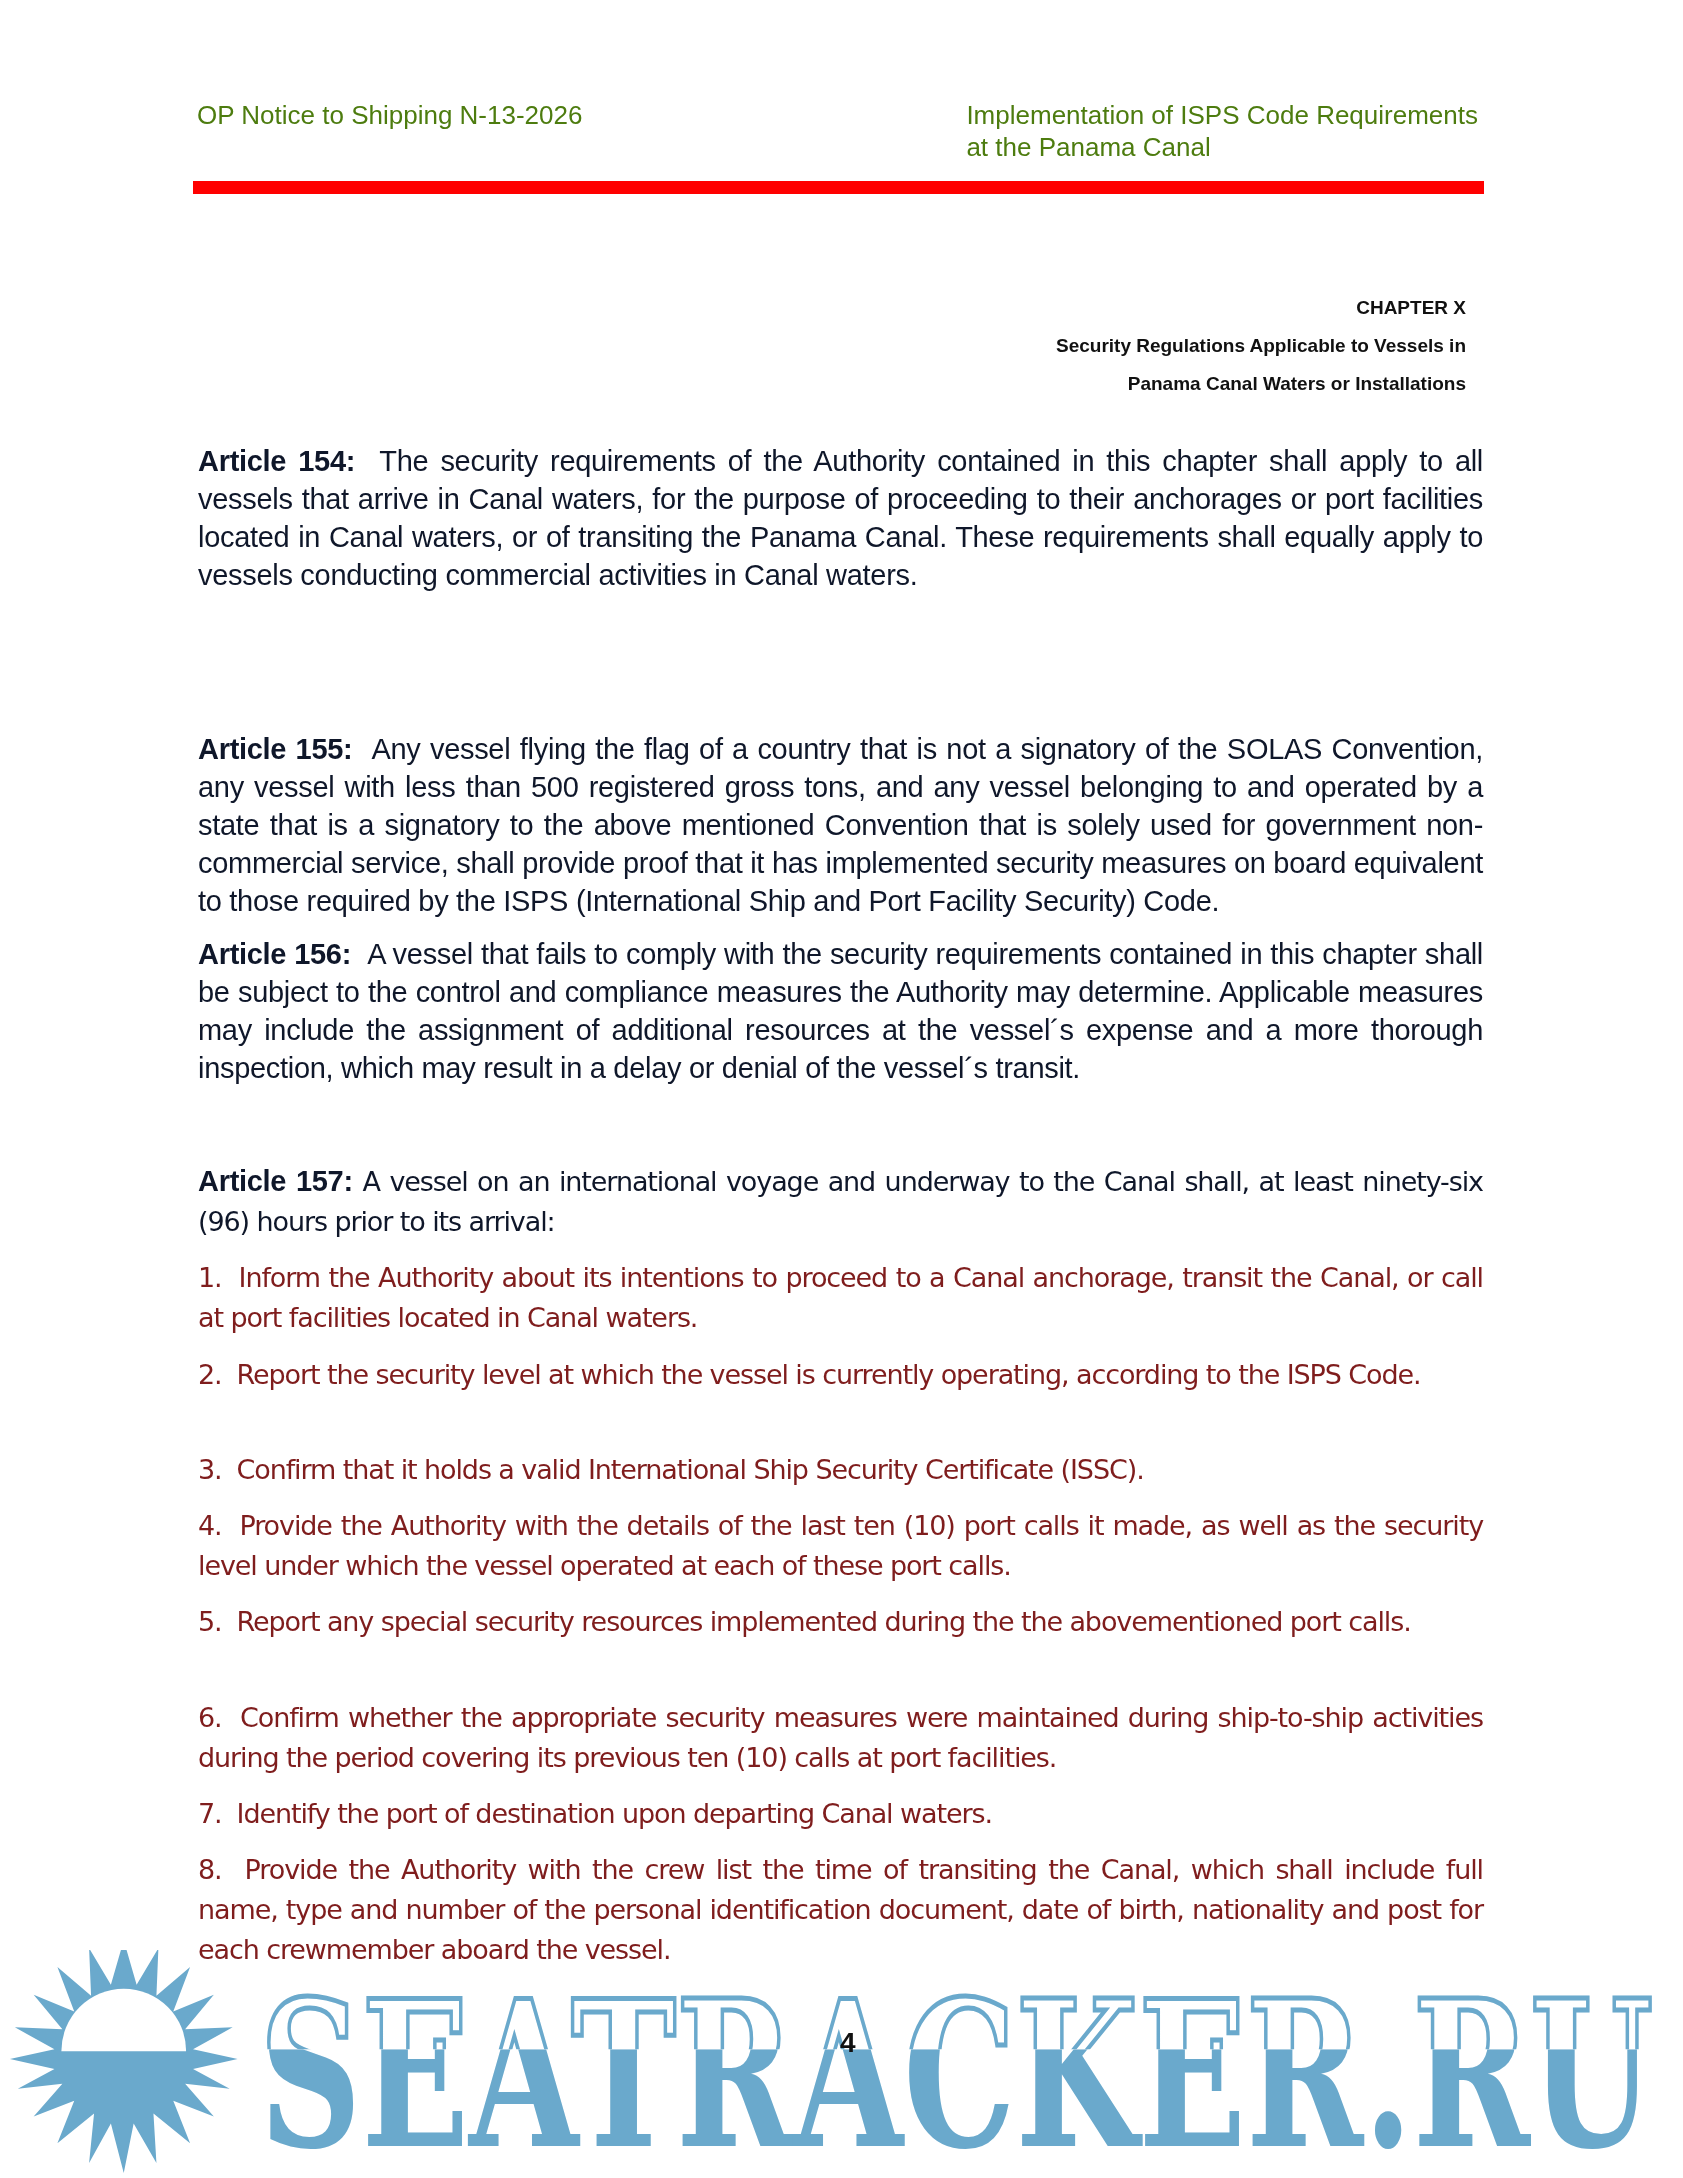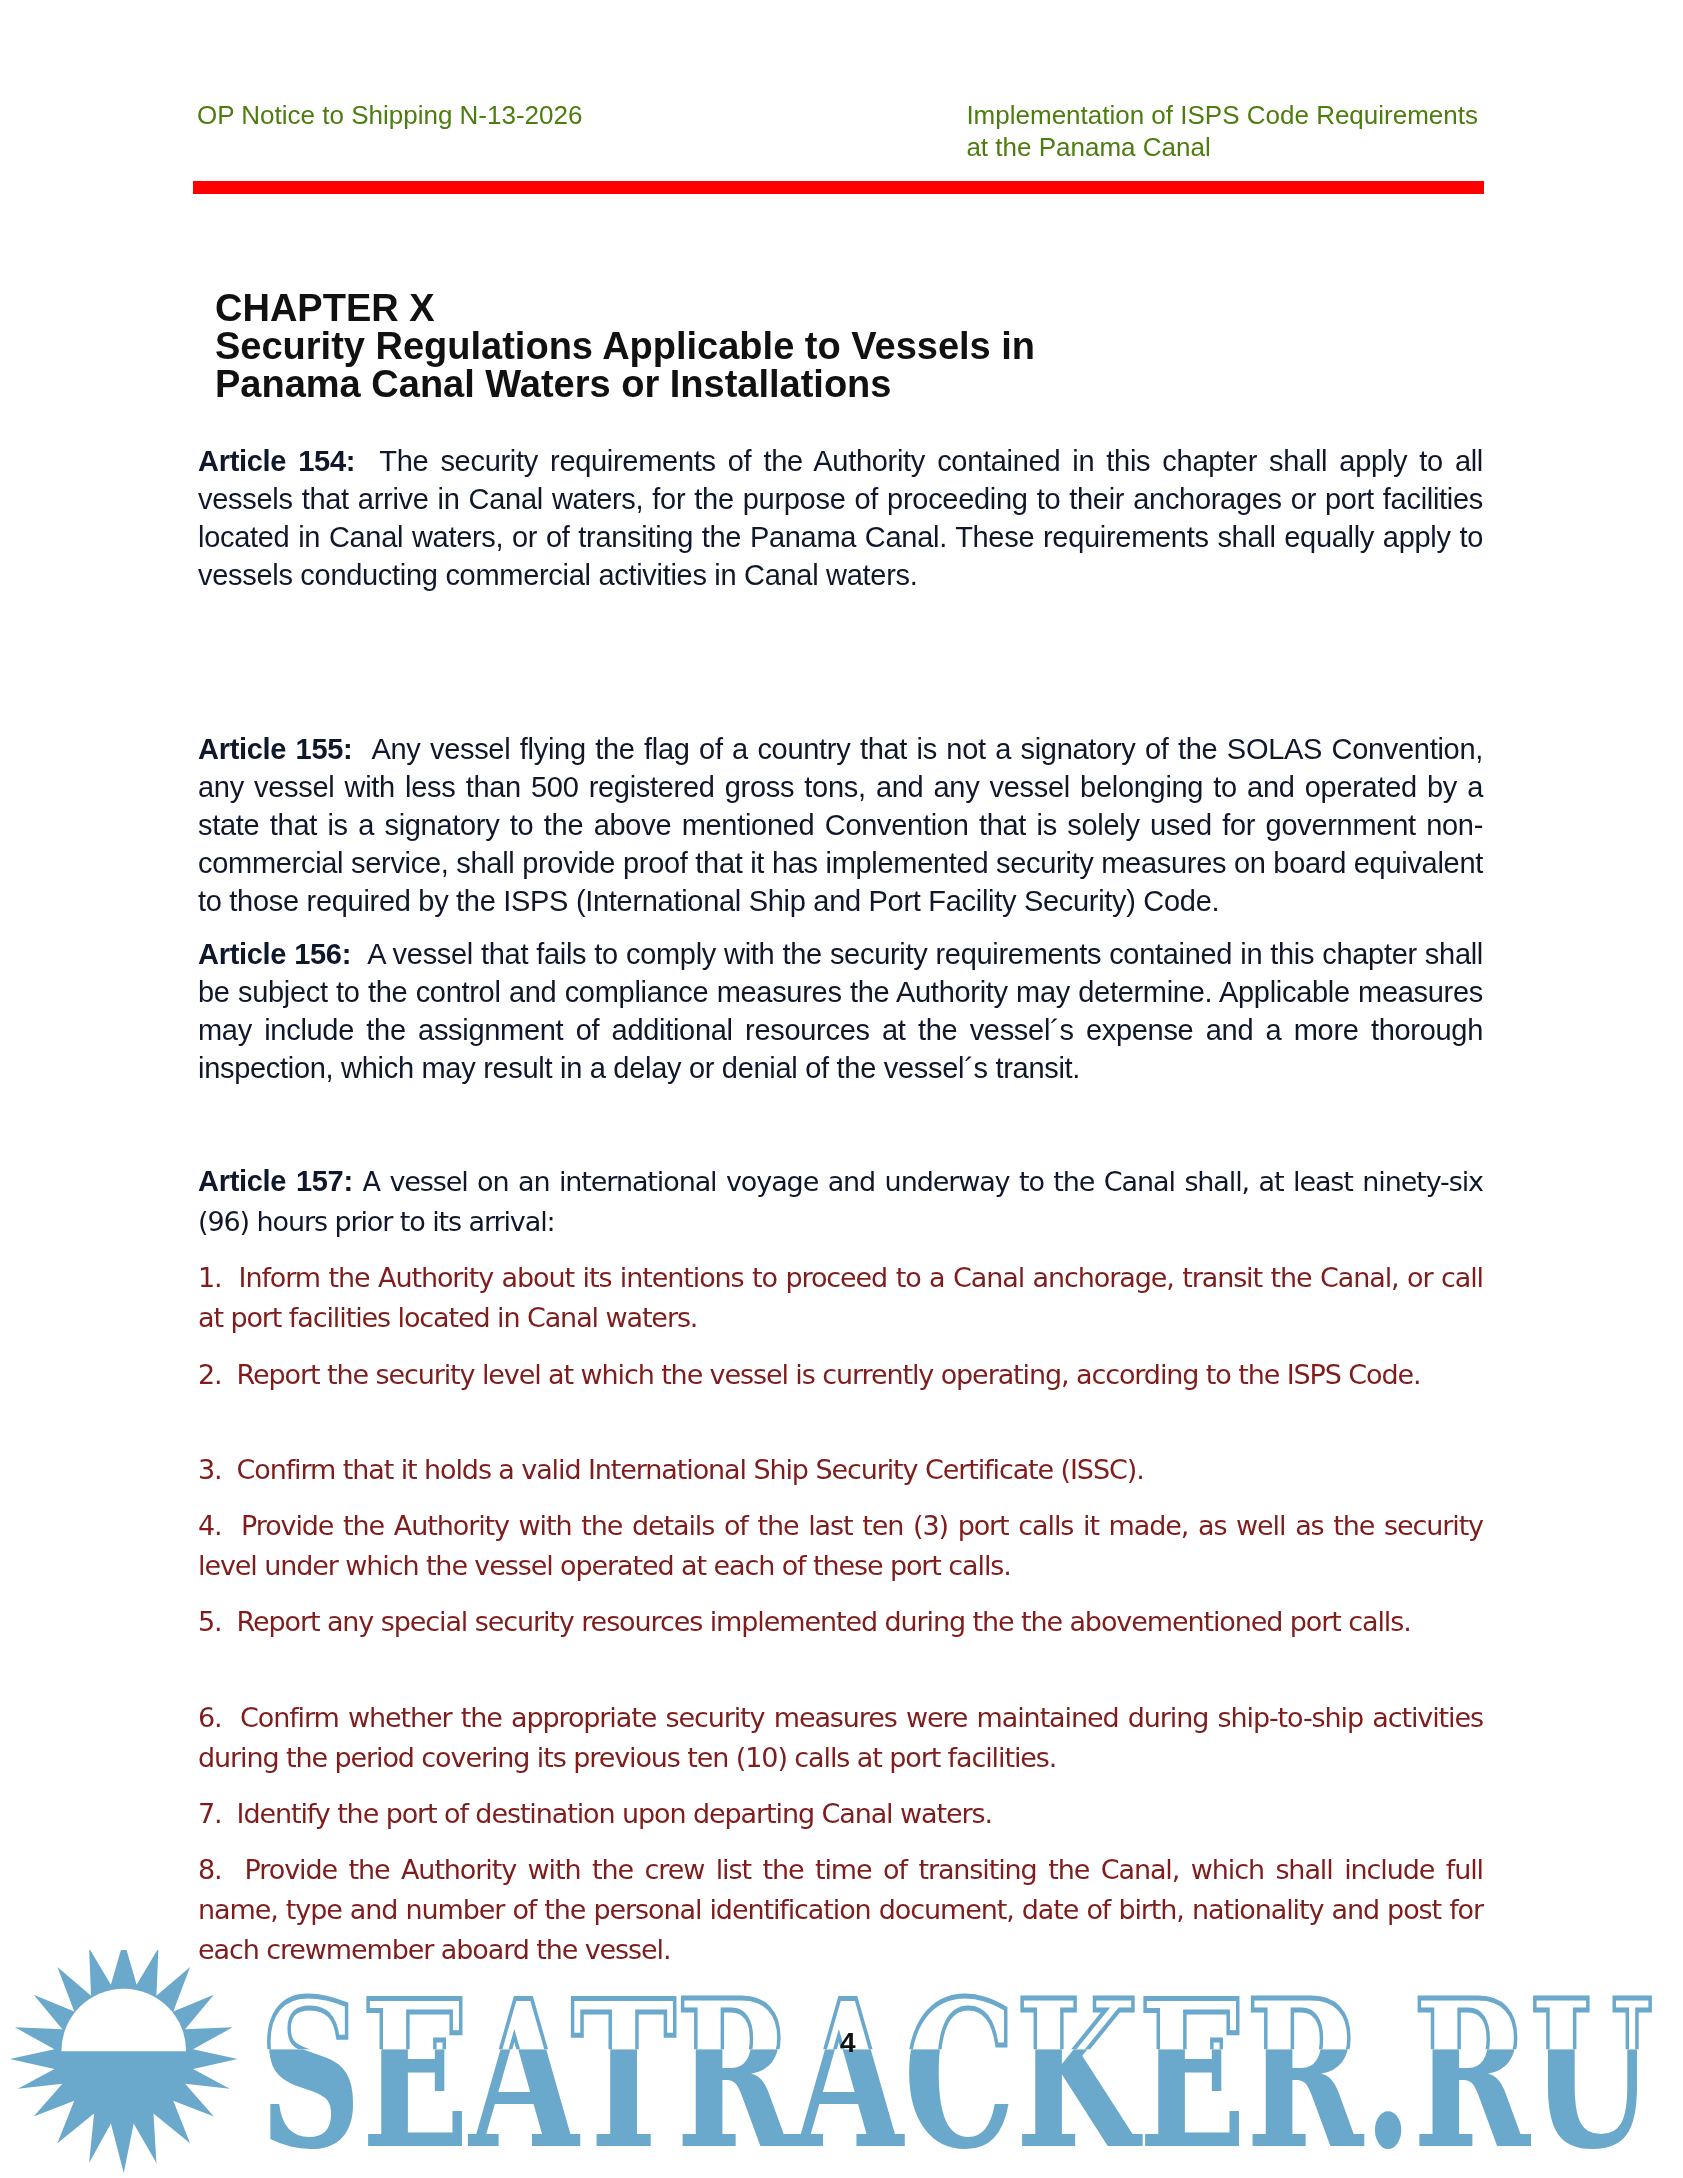--- a/index.html
+++ b/index.html
@@ -2,22 +2,22 @@
 <html><head>
 <meta charset="utf-8">
 <style>
   html, body { margin: 0; padding: 0; background: #ffffff; }
   body { width: 1683px; height: 2178px; position: relative; overflow: hidden; }
   .page { position: absolute; left: 0; top: 0; width: 1683px; height: 2178px; }
   .hdr { position: absolute; font-family: "Liberation Sans", sans-serif; font-size: 26px; color: #4d7c0f; line-height: 32px; }
   .hdr-left { left: 197px; top: 99px; }
   .hdr-right { right: 205px; top: 99px; text-align: left; }
   .red-rule { position: absolute; left: 193px; top: 181px; width: 1291px; height: 13px; background: #ff0000; }
-  .chapter { position: absolute; left: 215px; width: 1287px; top: 289px; text-align: left;
-             font-family: "Liberation Sans", sans-serif; font-weight: bold; font-size: 38px; line-height: 38px; color: #111; }
+  .chapter { position: absolute; left: 179px; width: 1287px; top: 289px; text-align: right;
+             font-family: "Liberation Sans", sans-serif; font-weight: bold; font-size: 19px; line-height: 38px; color: #111; }
   .para { position: absolute; left: 198px; width: 1285px; font-family: "Liberation Sans", sans-serif;
           font-size: 29px; line-height: 38px; color: #0f172a; text-align: justify; letter-spacing: -0.3px; }
   .para b { font-weight: bold; }
   .tahoma { font-family: "DejaVu Sans", sans-serif; font-size: 27px; line-height: 40px; letter-spacing: -1.1px; }
   .item { position: absolute; left: 198px; width: 1285px; text-align: justify; color: #7f1d1d; }
   .art154 { top: 442px; }
   .art155 { top: 700px; margin-top: 30px; }
   .art156 { top: 935px; }
   .art157 { top: 1162px; }
   .watermark { position: absolute; left: 0; top: 1950px; width: 1683px; height: 228px; pointer-events: none; }
@@ -61,21 +61,21 @@
   <div class="item tahoma" style="top:1258px">
     <span>1.</span>&nbsp;&nbsp;<span>Inform the Authority about its intentions to proceed to a Canal anchorage, transit the Canal, or call at port facilities located in Canal waters.</span>
   </div>
   <div class="item tahoma" style="top:1355px">
     <span>2.</span>&nbsp;&nbsp;<span>Report the security level at which the vessel is currently operating, according to the ISPS Code.</span>
   </div>
   <div class="item tahoma" style="top:1450px">
     <span>3.</span>&nbsp;&nbsp;<span>Confirm that it holds a valid International Ship Security Certificate (ISSC).</span>
   </div>
   <div class="item tahoma" style="top:1506px">
-    <span>4.</span>&nbsp;&nbsp;<span>Provide the Authority with the details of the last ten (3) port calls it made, as well as the security level under which the vessel operated at each of these port calls.</span>
+    <span>4.</span>&nbsp;&nbsp;<span>Provide the Authority with the details of the last ten (10) port calls it made, as well as the security level under which the vessel operated at each of these port calls.</span>
   </div>
   <div class="item tahoma" style="top:1602px">
     <span>5.</span>&nbsp;&nbsp;<span>Report any special security resources implemented during the the abovementioned port calls.</span>
   </div>
   <div class="item tahoma" style="top:1698px">
     <span>6.</span>&nbsp;&nbsp;<span>Confirm whether the appropriate security measures were maintained during ship-to-ship activities during the period covering its previous ten (10) calls at port facilities.</span>
   </div>
   <div class="item tahoma" style="top:1794px">
     <span>7.</span>&nbsp;&nbsp;<span>Identify the port of destination upon departing Canal waters.</span>
   </div>

